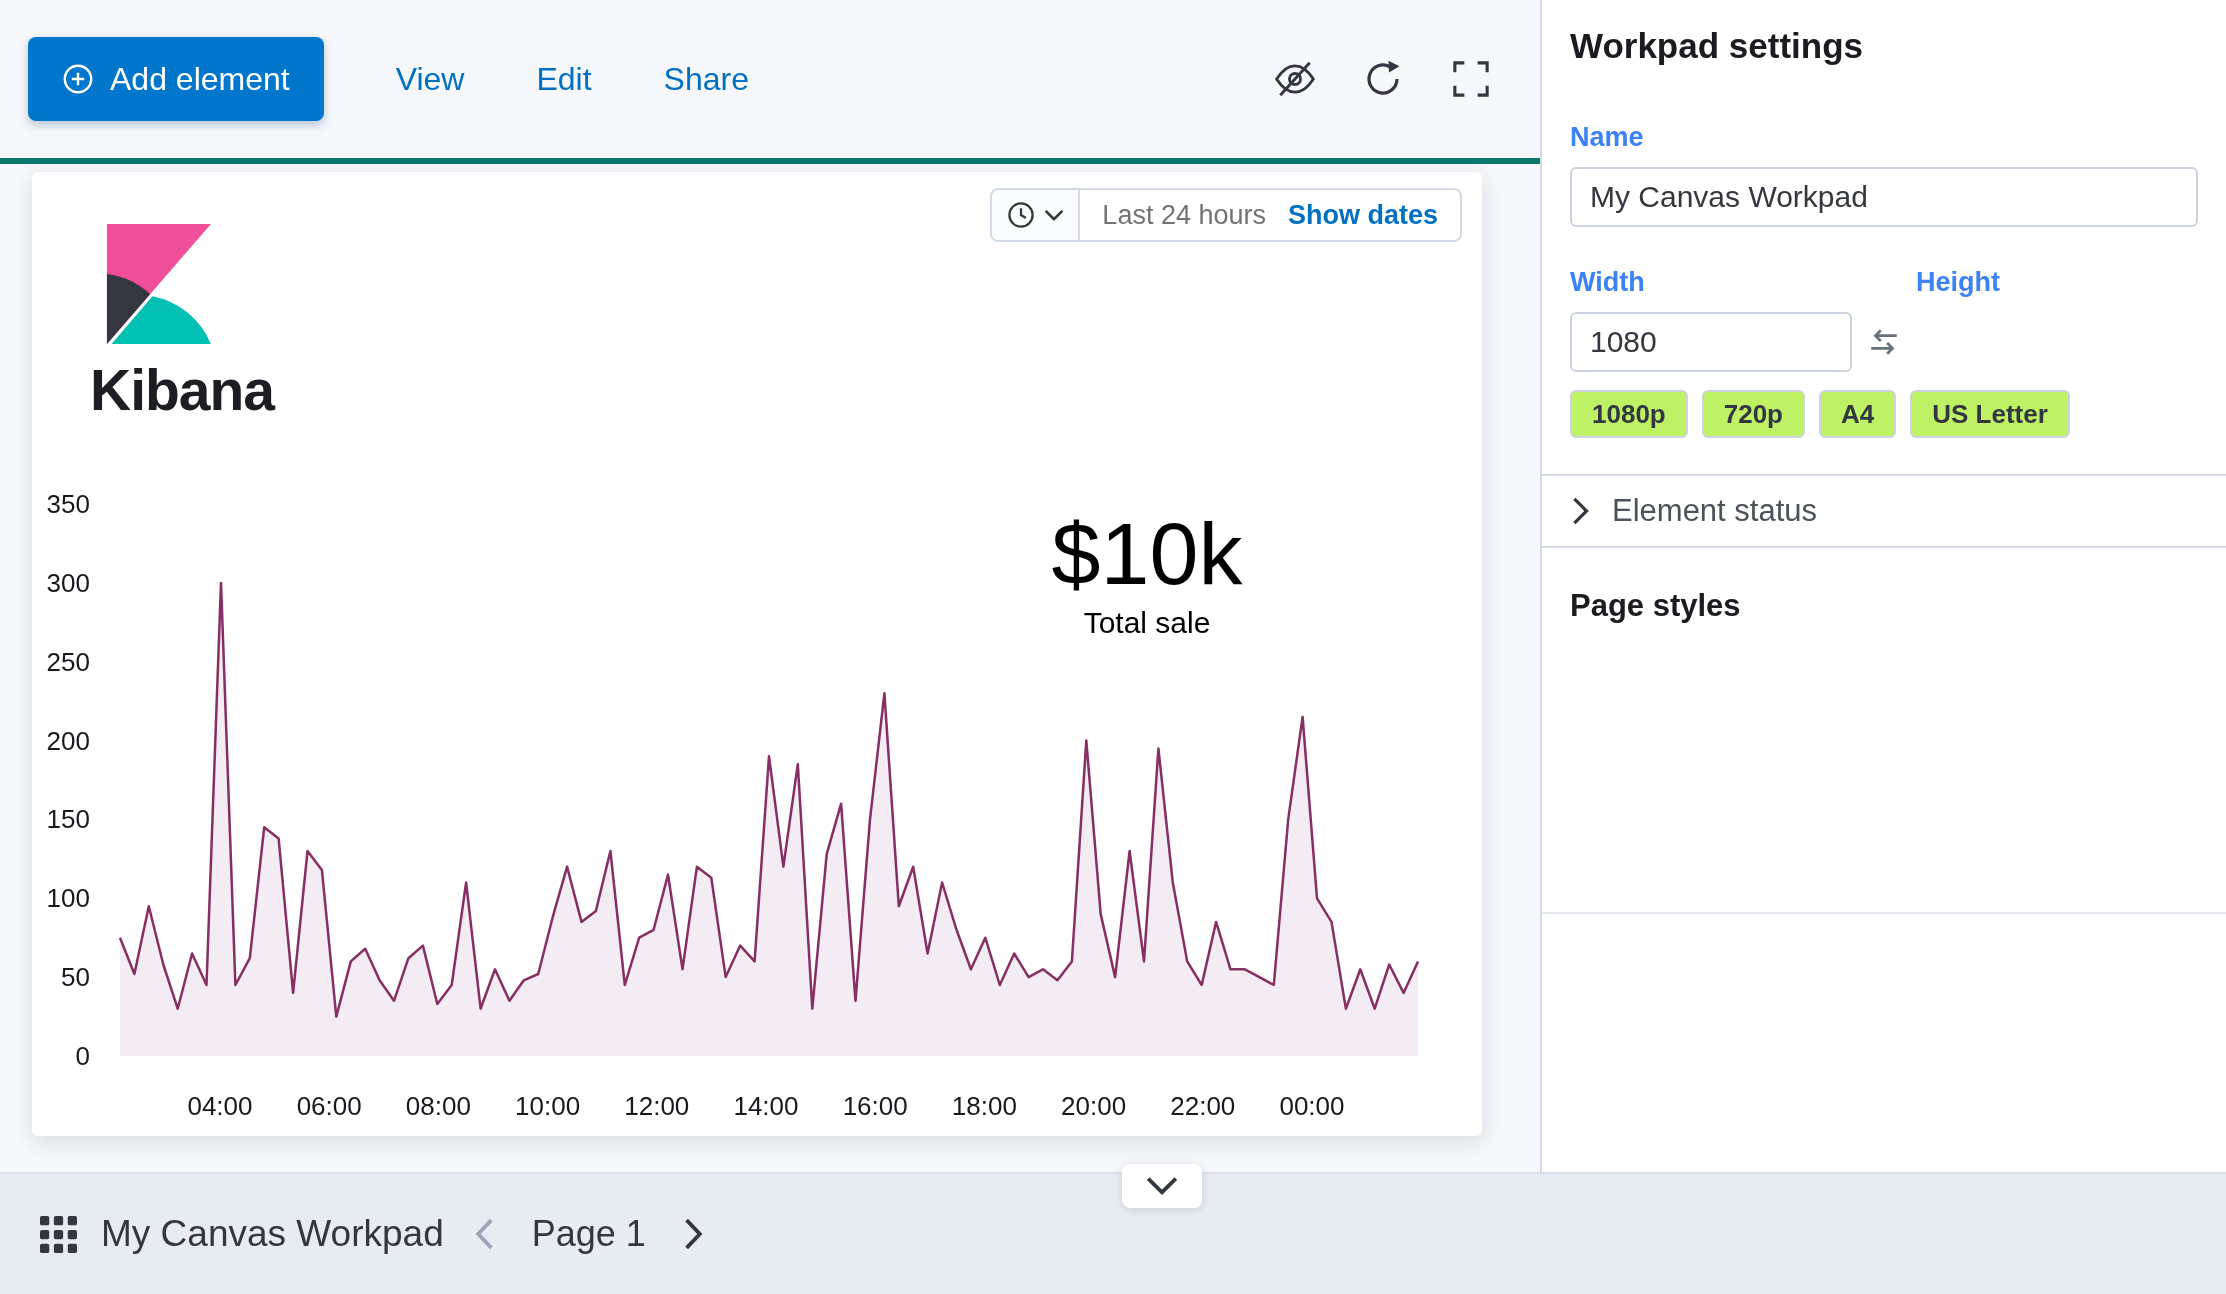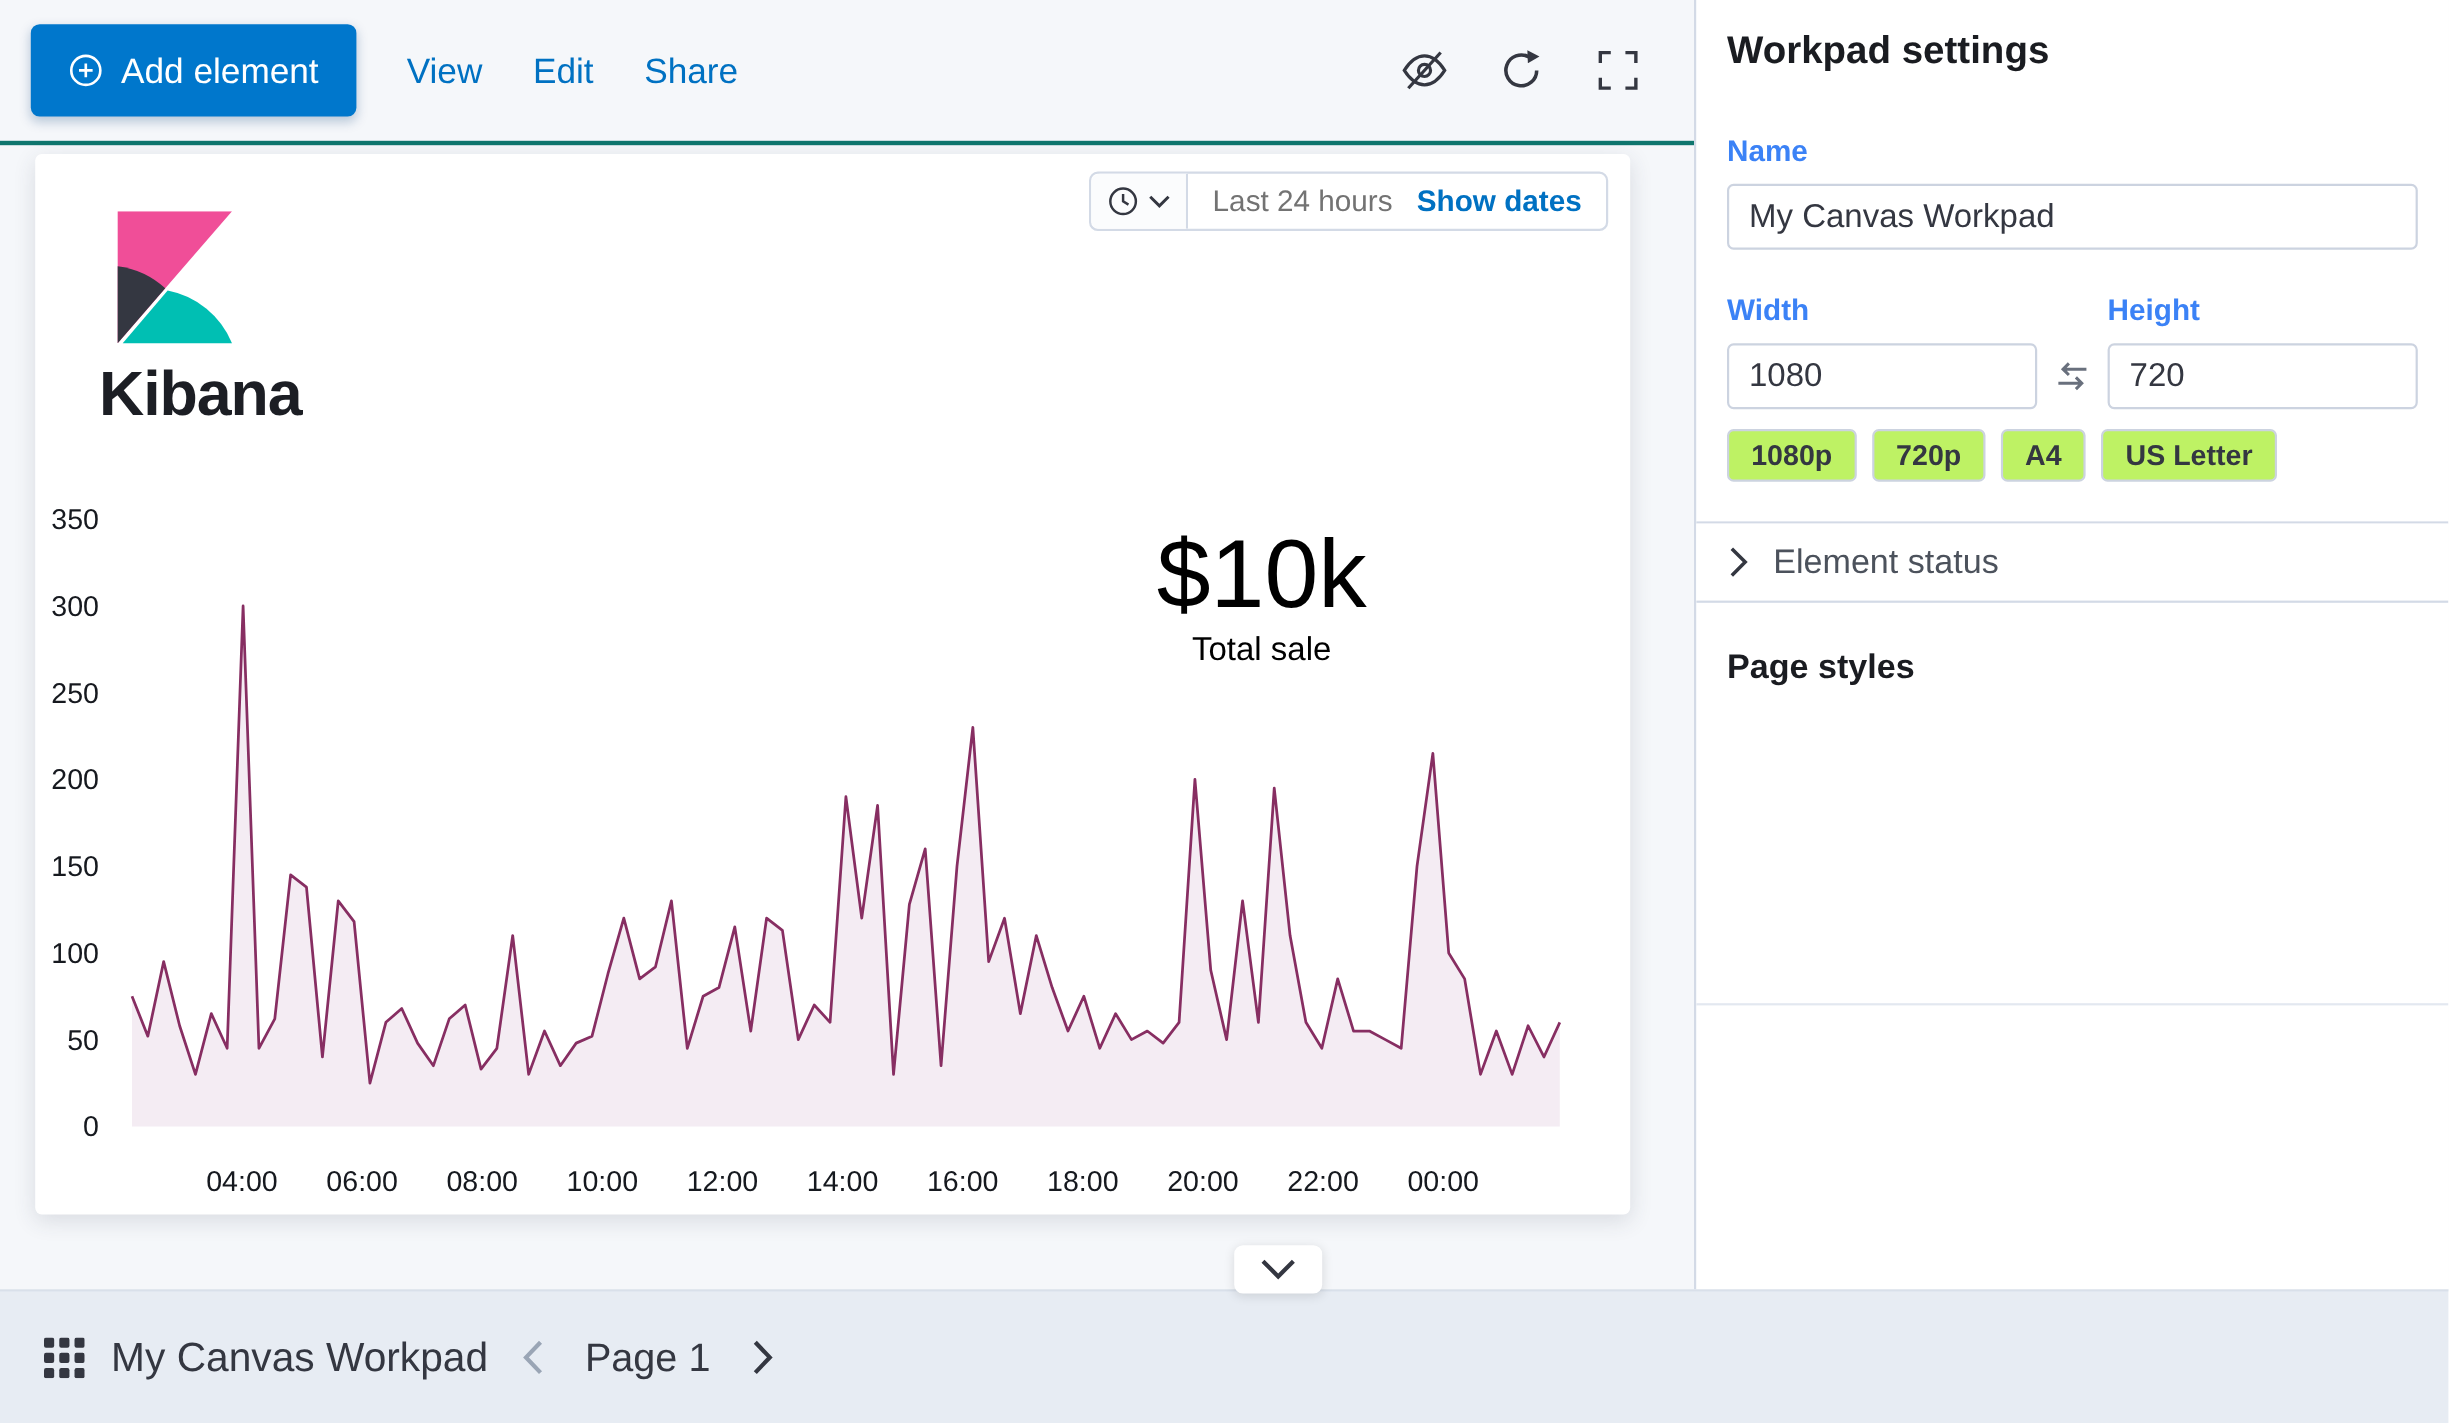--- a/index.html
+++ b/index.html
@@ -5,22 +5,22 @@
   *{margin:0;padding:0;box-sizing:border-box}
   html,body{width:2226px;height:1294px;overflow:hidden;background:#fff;
     font-family:"Liberation Sans","DejaVu Sans",sans-serif;color:#343741}
   button{font-family:inherit;cursor:pointer}
   input{font-family:inherit}
 
   .app{display:flex;width:2226px;height:1172px}
   .main-col{width:1540px;display:flex;flex-direction:column;background:#f5f7fa}
 
   
-  .toolbar{height:132px;flex-shrink:0;display:flex;align-items:center;
-    padding:0 40px 0 28px;gap:46px;border-bottom:4px solid #0f766e}
+  .toolbar{height:164px;flex-shrink:0;display:flex;align-items:center;
+    padding:0 40px 0 28px;gap:72px;border-bottom:6px solid #0f766e}
   .btn-primary{display:flex;align-items:center;gap:16px;height:84px;padding:0 34px;
     background:#0077cc;border:none;border-radius:8px;color:#fff;font-size:32px;
     box-shadow:0 4px 10px rgba(0,60,120,.25)}
   .menu-btn{background:none;border:none;color:#0071c2;font-size:32px}
   .icon-group{margin-left:auto;display:flex;align-items:center;gap:30px}
   .icon-btn{width:58px;height:58px;display:flex;align-items:center;justify-content:center;
     background:none;border:none;border-radius:8px}
 
   
   .canvas-area{position:relative;flex:1}
@@ -215,21 +215,20 @@
 
       <input class="text-input" type="text" value="1080" style="">
       <button class="swap-cell">
         <span style="display:flex">
           <svg viewBox="0 0 16 16" width="34" height="34">
             <path d="M14 5H4M6.5 2.5 4 5l2.5 2.5" fill="none" stroke="#69707d" stroke-width="1.3"></path>
             <path d="M2 11h10M9.5 8.5 12 11l-2.5 2.5" fill="none" stroke="#69707d" stroke-width="1.3"></path>
           </svg>
         </span>
       </button>
-      <input class="text-input" type="text" value="720" style="">
     </div>
 
     <div class="presets">
       <button class="preset-btn">1080p</button>
       <button class="preset-btn">720p</button>
       <button class="preset-btn">A4</button>
       <button class="preset-btn">US Letter</button>
     </div>
 
     <div class="accordion">

